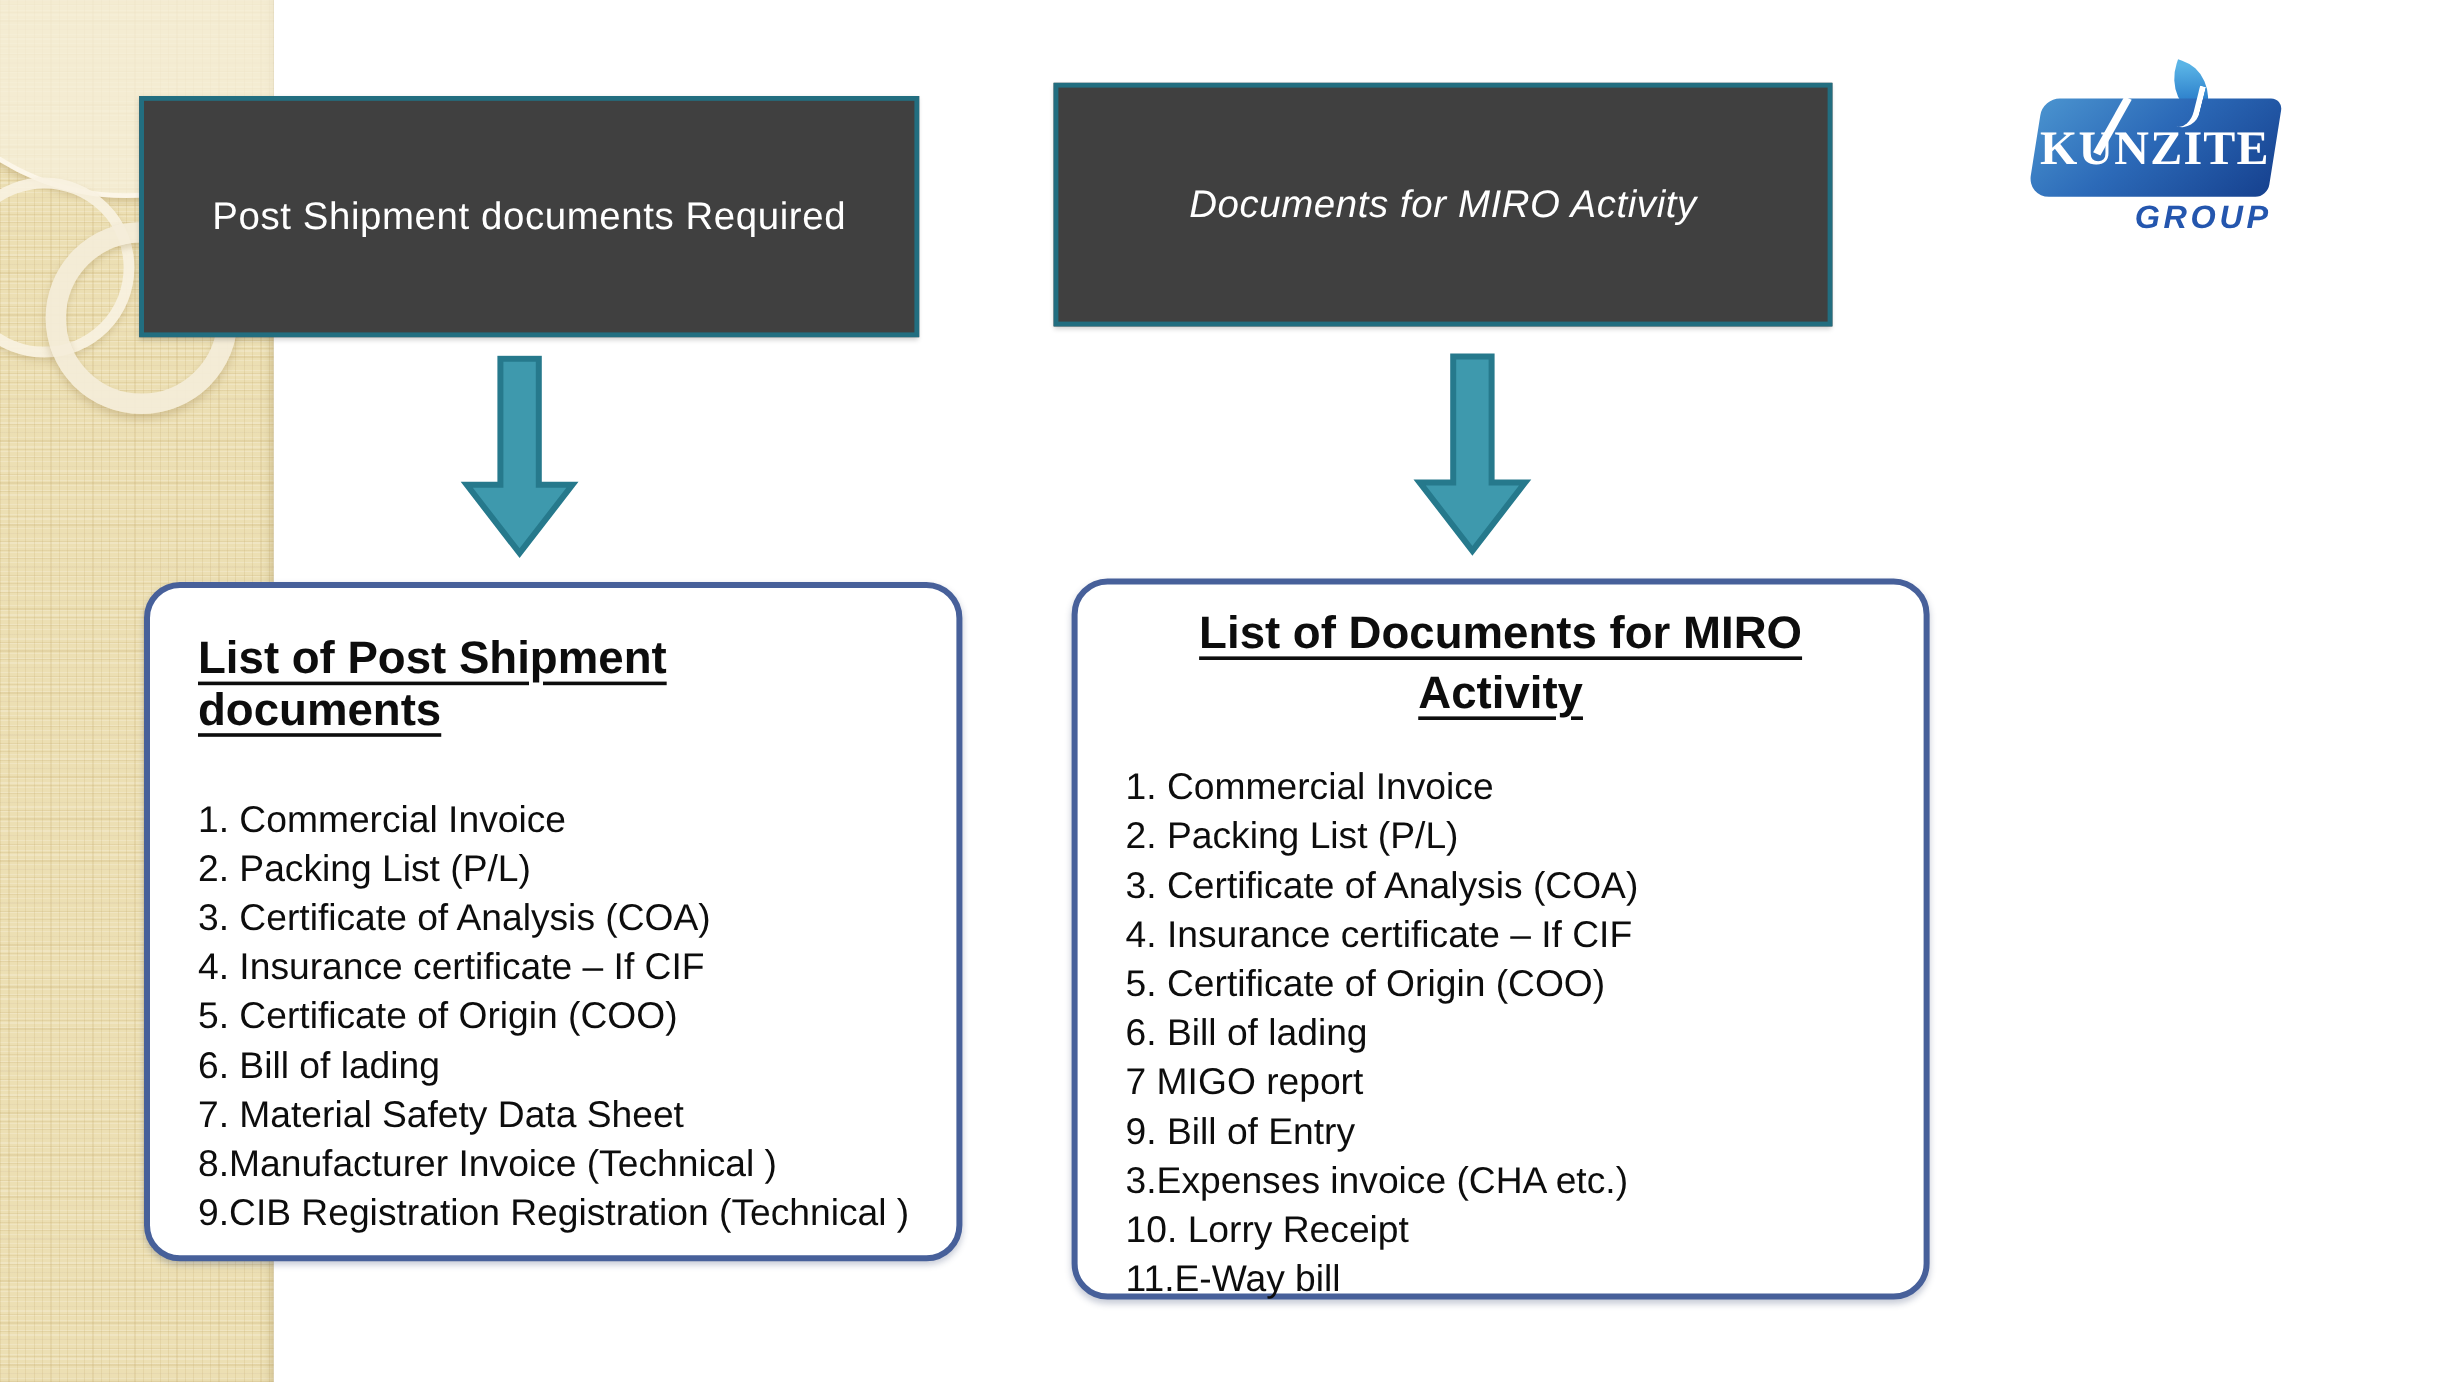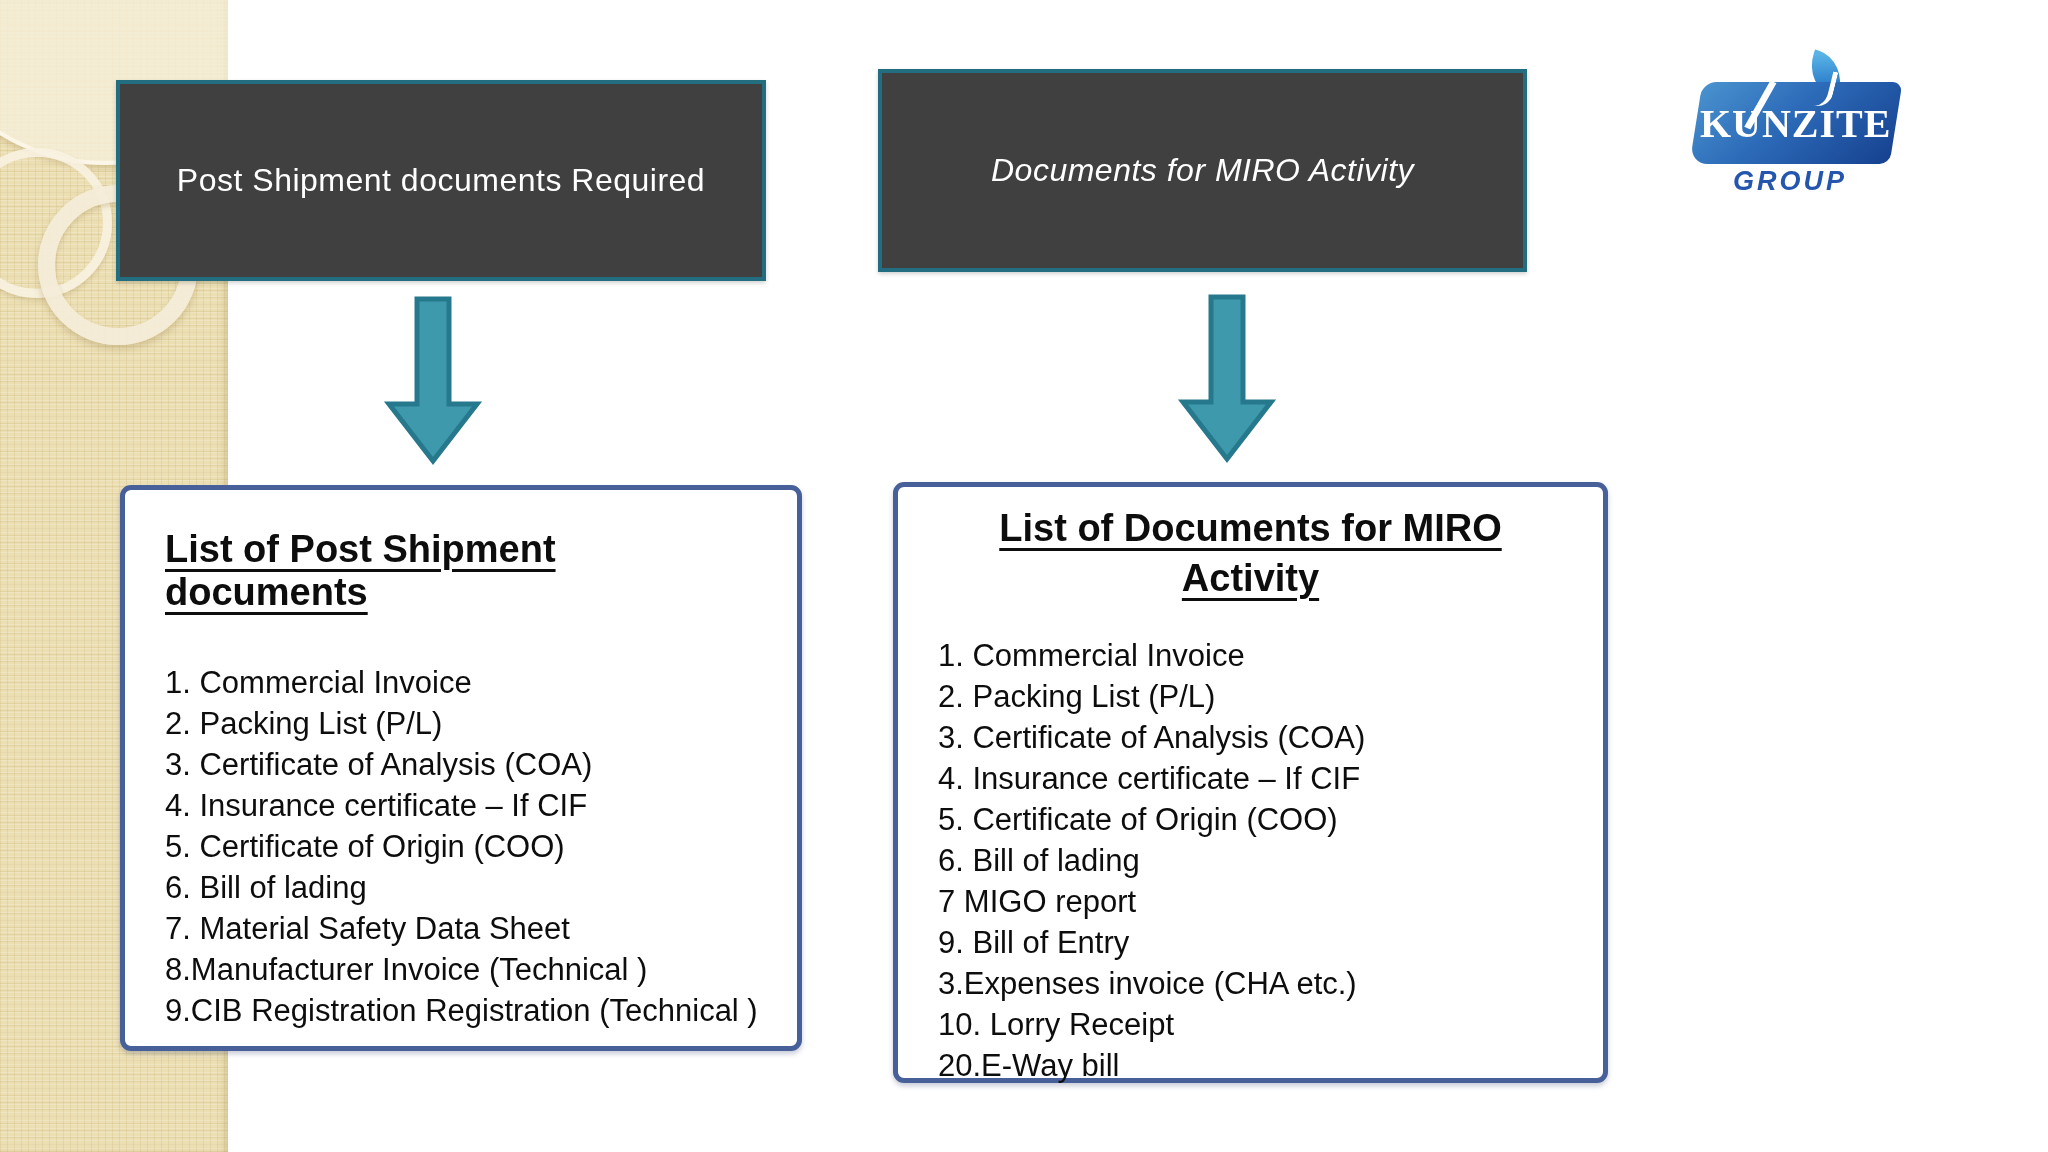--- a/index.html
+++ b/index.html
@@ -52,21 +52,21 @@
   .header-box.right { left:878px; top:69px;  width:649px; height:203px;font-style:italic; }
 
   
   .arrow { position:absolute; width:110px; height:170px; }
   .arrow.left  { left:378px;  top:296px; }
   .arrow.right { left:1172px; top:294px; }
 
   
   .panel {
     position:absolute; background:#ffffff;
-    border:5px solid #47609A; border-radius:11px;
+    border:5px solid #47609A; border-radius:30px;
     color:#111111;
     box-shadow:0 3px 5px rgba(40,55,100,0.25);
   }
   .panel.left  { left:120px; top:485px; width:682px; height:566px; }
   .panel.right { left:893px; top:482px; width:715px; height:601px; }
 
   .panel-title {
     font-weight:bold; font-size:38px; color:#0d0d0d;
     text-decoration:underline; text-decoration-thickness:3px; text-underline-offset:7px;
   }
@@ -103,21 +103,21 @@
     position:absolute; left:58px; top:-2px; width:7px; height:50px;
     background:#ffffff; transform:rotate(22deg);
   }
   .logo-brand {
     color:#ffffff; font-weight:bold; font-size:40px; letter-spacing:1px;
     transform:skewX(9deg); font-family:"Liberation Serif", serif;
   }
   .logo-sub {
     position:absolute; right:12px; top:114px; width:160px;
     color:#2456AE; font-weight:bold; font-style:italic;
-    font-size:27px; letter-spacing:3px; text-align:left; z-index:2;
+    font-size:27px; letter-spacing:3px; text-align:right; z-index:2;
   }
 </style>
 </head>
 <body>
 
 <div class="slide">
 
   <div class="strip">
     <div class="ring ring-light-circle"></div>
     <div class="ring ring-medium"></div>
@@ -166,21 +166,21 @@
       <li>1. Commercial Invoice</li>
       <li>2. Packing List (P/L)</li>
       <li>3. Certificate of Analysis (COA)</li>
       <li>4. Insurance certificate – If CIF</li>
       <li>5. Certificate of Origin (COO)</li>
       <li>6. Bill of lading</li>
       <li>7 MIGO report</li>
       <li>9. Bill of Entry</li>
       <li>3.Expenses invoice (CHA etc.)</li>
       <li>10. Lorry Receipt</li>
-      <li>20.E-Way bill</li>
+      <li>11.E-Way bill</li>
     </ul>
   </div>
 
   <div class="logo">
     <div class="logo-leaf"></div>
     <div class="logo-stem"></div>
     <div class="logo-shape">
       <div class="logo-slash"></div>
       <span class="logo-brand">KUNZITE</span>
     </div>

